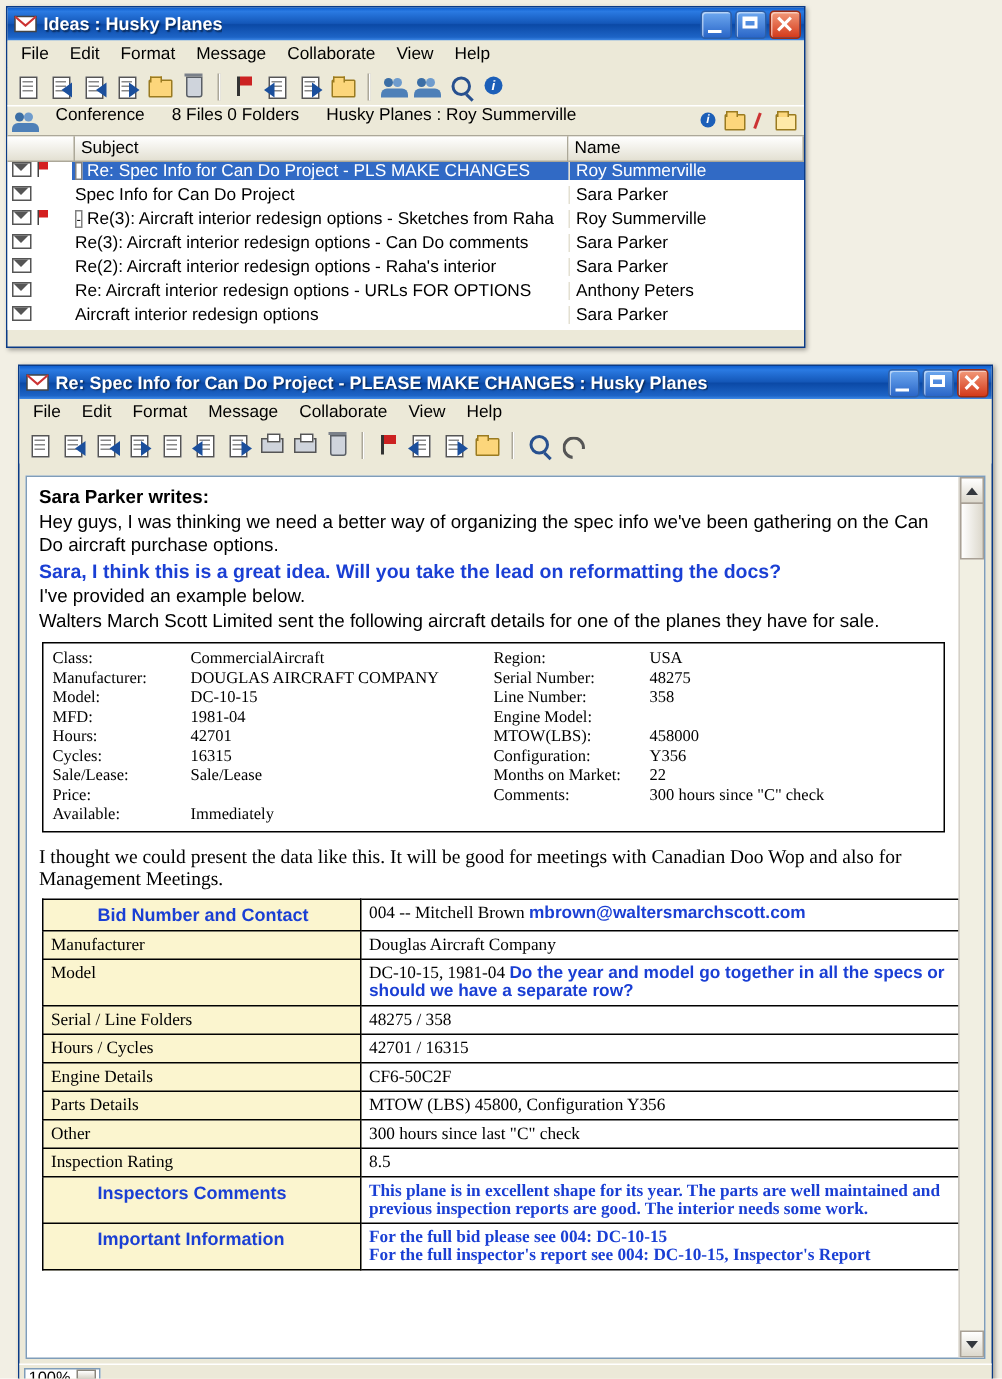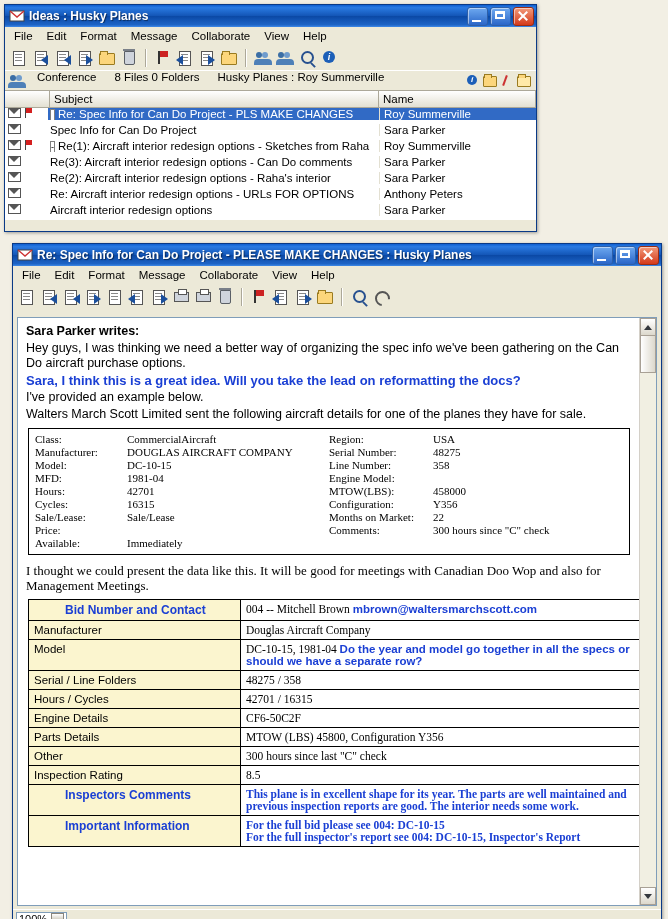--- a/index.html
+++ b/index.html
@@ -104,21 +104,21 @@
 
   .specbox{border:1px solid #000;margin:6px 2px 8px 2px;padding:4px 6px;display:flex;font-family:"Liberation Serif",serif;font-size:11px;}
   .specbox .col{flex:1 1 50%;}
   .specbox .line{display:flex;line-height:13px;}
   .specbox .k{width:92px;flex:0 0 92px;}
   .specbox .v{flex:1 1 auto;}
   .specbox .col.right .k{width:104px;flex:0 0 104px;}
 
   table.det{border-collapse:collapse;width:612px;margin:6px 2px 0 2px;table-layout:fixed;}
   table.det td{border:1px solid #000;padding:3px 5px;vertical-align:top;font-size:11.5px;font-family:"Liberation Serif",serif;}
-  table.det td.lbl{width:170px;background:#fbf5cf;font-family:Liberation Sans, sans-serif;}
+  table.det td.lbl{width:170px;background:#fbf5cf;font-family:Liberation Serif, serif;}
   table.det td.lbl.hl{color:#1a3fd4;font-weight:bold;font-family:"Liberation Sans",sans-serif;font-size:12px;padding-left:36px;}
   table.det td.val{font-family:"Liberation Serif",serif;}
   .vblue{color:#1a3fd4;font-weight:bold;font-family:"Liberation Sans",sans-serif;}
 
   .statusbar{position:absolute;left:0;right:0;bottom:0;height:20px;background:#ece9d8;border-top:1px solid #fff;display:flex;align-items:center;padding:0 3px;}
   .zoombox{display:flex;border:1px solid #7f9db9;background:#fff;height:15px;font-size:11px;padding:0 2px;}
   .zoombox .sp{display:flex;flex-direction:column;margin-left:4px;}
   .zoombox .sp i{width:11px;height:6px;background:linear-gradient(to bottom,#fff,#d7d3c7);border:1px solid #8a867c;position:relative;}
 </style>
 </head>
@@ -252,21 +252,21 @@
           <span class="envicon"></span>
         </span>
       <span class="subj indent2"><span>Spec Info for Can Do Project</span></span>
       <span class="name">Sara Parker</span>
     </div>
     <div class="row">
       <span class="gut">
           <span class="envicon"></span>
           <span class="redflag"></span>
         </span>
-      <span class="subj indent1"><span class="expander">-</span><span>Re(1): Aircraft interior redesign options - Sketches from Raha</span></span>
+      <span class="subj indent1"><span class="expander">-</span><span>Re(3): Aircraft interior redesign options - Sketches from Raha</span></span>
       <span class="name">Roy Summerville</span>
     </div>
     <div class="row">
       <span class="gut">
           <span class="envicon"></span>
         </span>
       <span class="subj indent2"><span>Re(3): Aircraft interior redesign options - Can Do comments</span></span>
       <span class="name">Sara Parker</span>
     </div>
     <div class="row">

